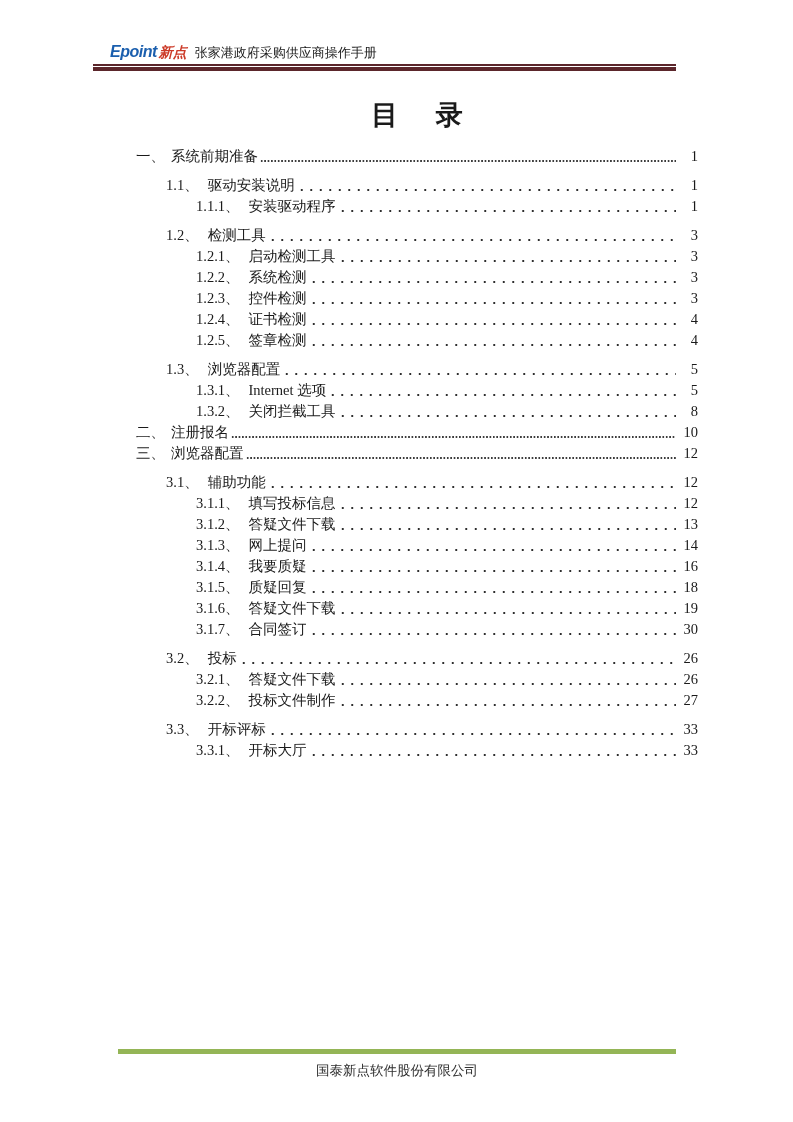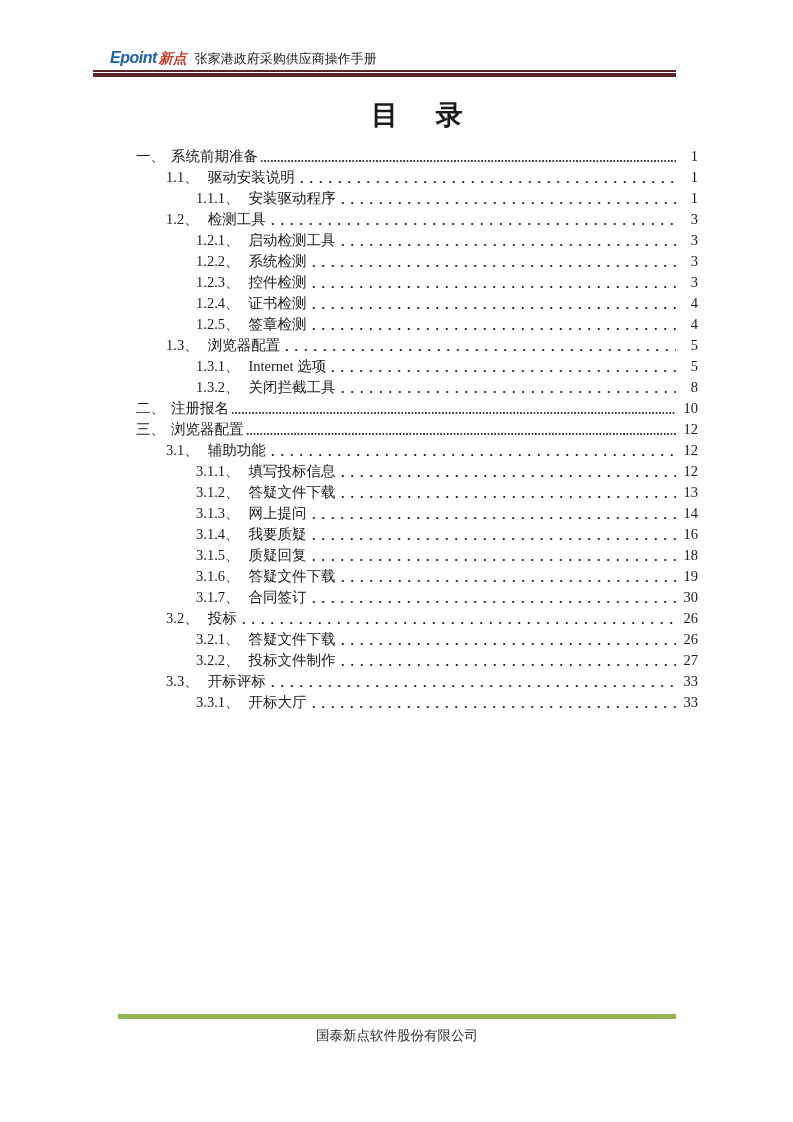--- a/index.html
+++ b/index.html
@@ -14,21 +14,21 @@
     background: #ffffff;
     font-family: "Liberation Serif", "DejaVu Serif", serif;
     color: #1a1a1a;
     overflow: hidden;
   }
 
   
   .doc-header {
     position: absolute;
     left: 93px;
-    top: 40px;
+    top: 34px;
     width: 583px;
     text-align: right;
   }
   .header-line {
     display: flex;
     align-items: flex-end;
     padding-left: 17px;
     height: 26px;
   }
   .logo {
@@ -80,21 +80,21 @@
   }
   .toc-list { width: 100%; }
   .toc-row {
     display: flex;
     align-items: flex-end;
     height: 21px;
     font-size: 14.5px;
     line-height: 19px;
     white-space: nowrap;
   }
-  .toc-row.level-2 { padding-left: 30px; }
+  .toc-row.level-2 { padding-left: 30px; margin-top: 8px; }
   .toc-row.level-3 { padding-left: 60px; }
   .toc-num   { margin-right: 6px; }
   .level-3 .toc-num, .level-2 .toc-num { margin-right: 9px; }
   .toc-leader {
     flex: 1;
     height: 4px;
     margin: 0 2px 3px 2px;
     background-repeat: repeat-x;
     background-position: left bottom;
   }
@@ -111,21 +111,21 @@
   }
   .toc-page {
     min-width: 20px;
     text-align: right;
   }
 
   
   .doc-footer {
     position: absolute;
     left: 118px;
-    top: 1014px;
+    top: 1049px;
     width: 558px;
   }
   .footer-rule {
     height: 5px;
     background: var(--footer-rule, #94b556);
   }
   .footer-company {
     margin-top: 8px;
     text-align: center;
     font-size: 13.5px;

